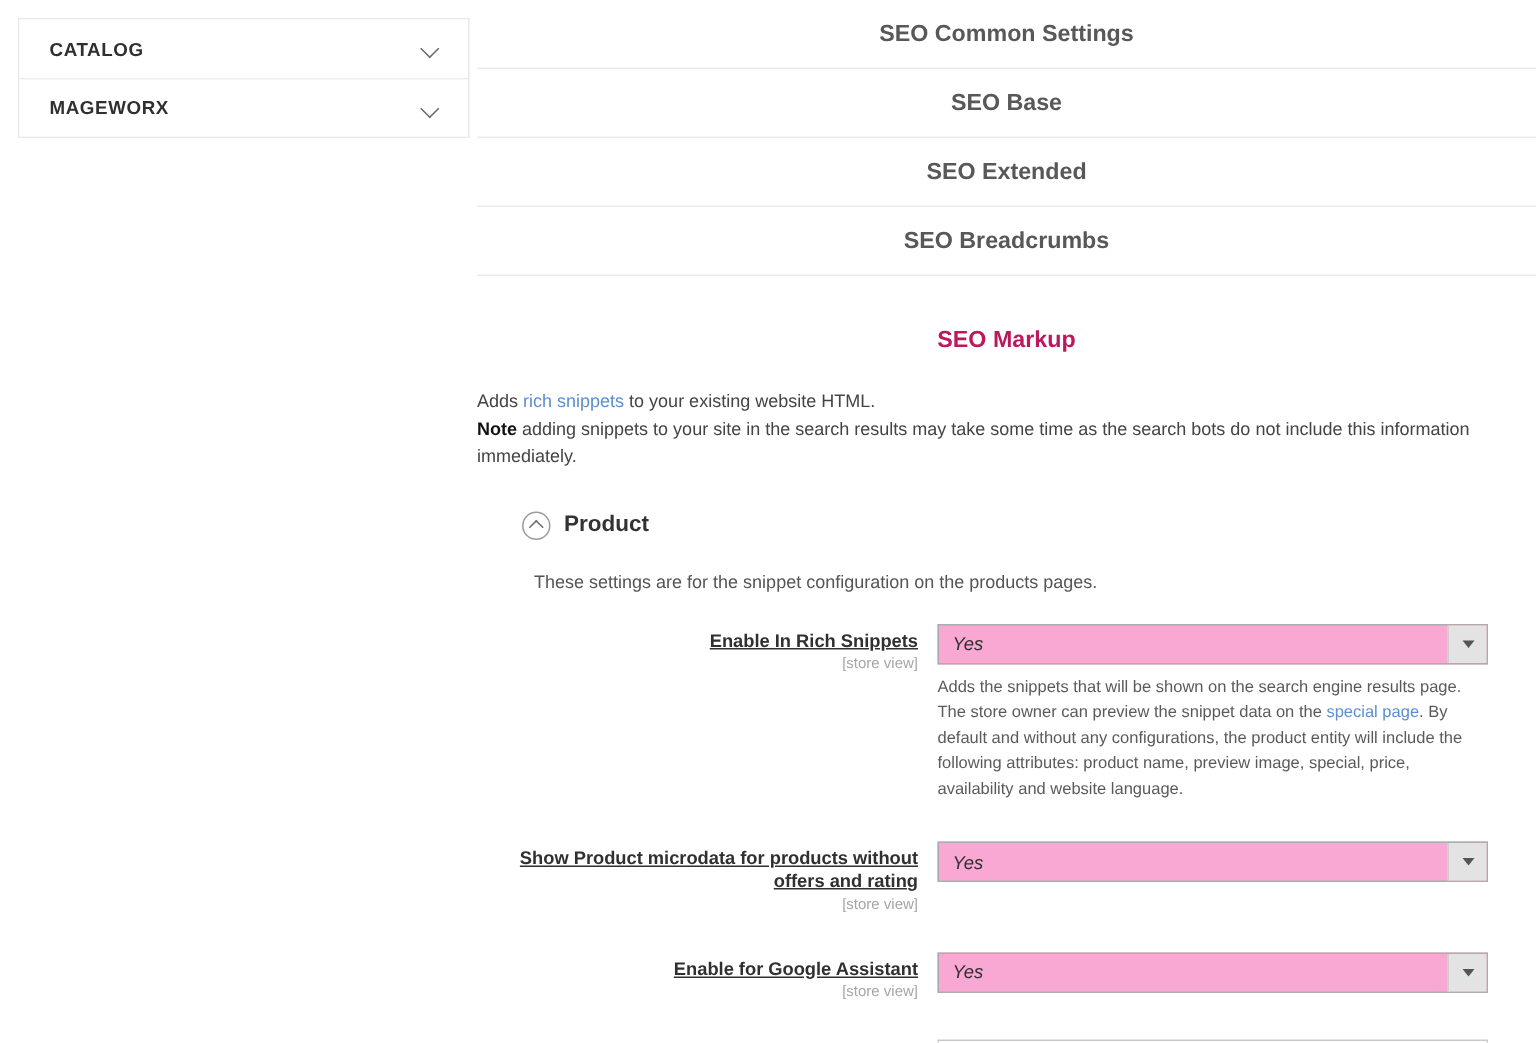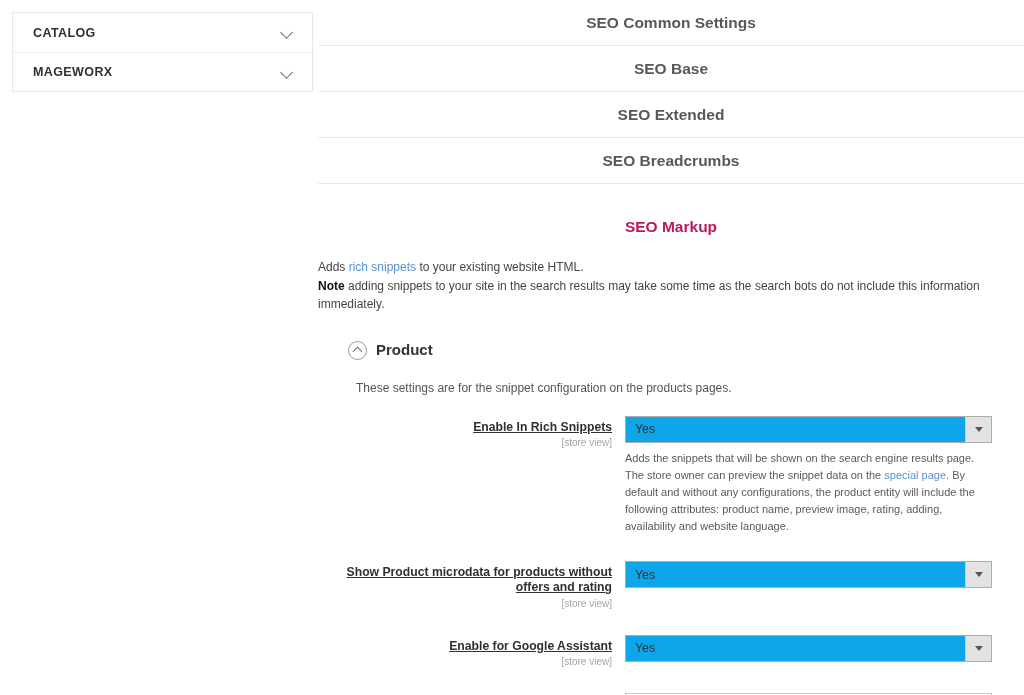--- a/index.html
+++ b/index.html
@@ -149,24 +149,25 @@
     color: #a6a6a6;
     font-weight: normal;
   }
   .ctrl-col { flex: 1; min-width: 0; }
 
   .select-wrap {
     position: relative;
     width: 367px;
     height: 27px;
     border: 1px solid #adadad;
-    background: #0ea5e9;
+    background: #f9a8d4;
     display: flex;
     align-items: center;
     cursor: pointer;
+    font-style: italic;
   }
   .select-wrap .val {
     font-size: 12.3px;
     color: #303030;
     padding-left: 9px;
   }
   .select-btn {
     position: absolute;
     right: 0; top: 0;
     width: 26px; height: 25px;
@@ -261,21 +262,21 @@
           <span class="scope">[store view]</span>
         </div>
         <div class="ctrl-col">
           <div class="select-wrap">
             <span class="val">Yes</span>
             <span class="select-btn">
                 <span class="caret"></span>
               </span>
           </div>
           <div class="hint">
-            <span>Adds the snippets that will be shown on the search engine results page. The store owner can preview the snippet data on the </span><a href="#" class="lnk">special page</a><span>. By default and without any configurations, the product entity will include the following attributes: product name, preview image, rating, adding, availability and website language.</span>
+            <span>Adds the snippets that will be shown on the search engine results page. The store owner can preview the snippet data on the </span><a href="#" class="lnk">special page</a><span>. By default and without any configurations, the product entity will include the following attributes: product name, preview image, special, price, availability and website language.</span>
           </div>
         </div>
       </div>
 
       <div class="row gap-lg">
         <div class="label-col">
           <span class="lbl">Show Product microdata for products without offers and rating</span>
           <span class="scope">[store view]</span>
         </div>
         <div class="ctrl-col">

